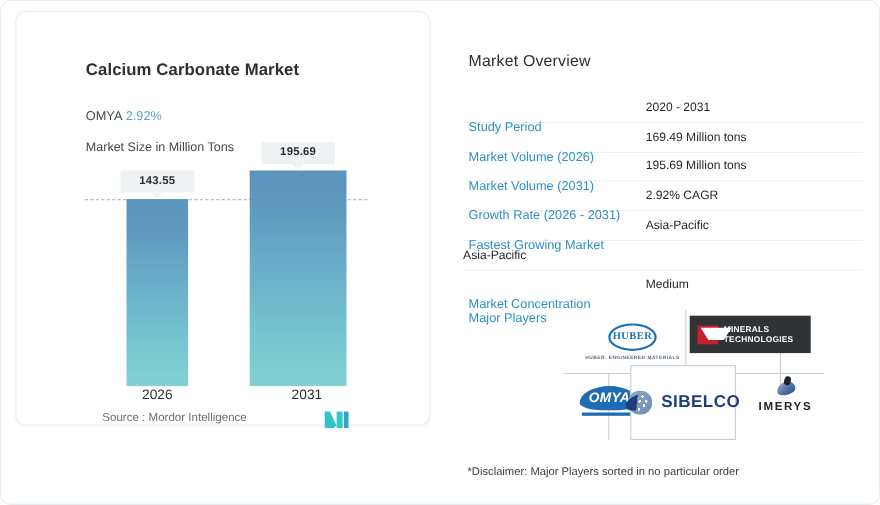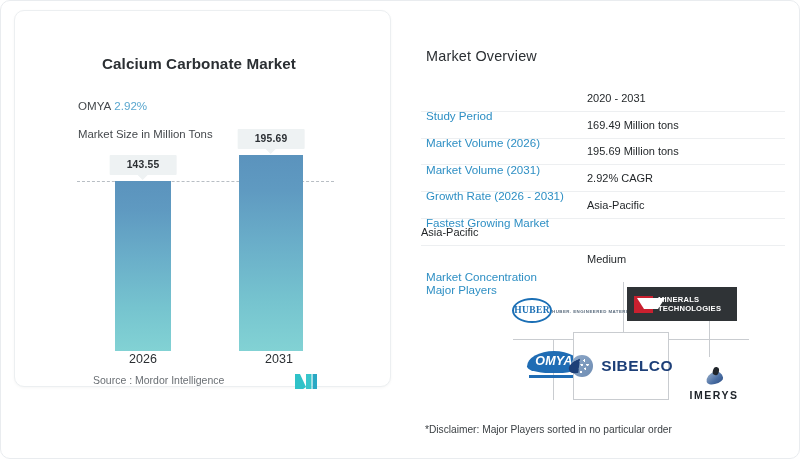--- a/index.html
+++ b/index.html
@@ -23,21 +23,21 @@
     left: 13px; top: 9px;
     width: 377px; height: 377px;
     background: #ffffff;
     border: 1px solid #eceff1;
     border-radius: 10px;
     box-shadow: 0 1px 3px rgba(0,0,0,0.04);
   }
   #chart-title {
     position: absolute; left: 63px; top: 44px;
     font-size: 15.2px; color: #2b2f33; font-weight: 600;
-    letter-spacing: .1px; white-space: nowrap; margin-left: 24px;
+    letter-spacing: .1px; white-space: nowrap;
   }
   #chart-subtitle {
     position: absolute; left: 63px; top: 69px;
     font-size: 11.4px; color: #44484c; white-space: nowrap; margin-top: 48px;
   }
   #cagr-row {
     position: absolute; left: 63px; top: 88px;
     font-size: 11.6px; color: #44484c; white-space: nowrap;
   }
   #cagr-value { color: #5aa7cf; margin-left: 3px; }
@@ -126,21 +126,21 @@
     left: 512px; top: 281px;
     width: 236px; height: 118px;
   }
   .grid-line { position: absolute; background: #c9ccd0; }
   .cell {
     position: absolute;
     display: flex; align-items: center; justify-content: center;
   }
 
   
-  #huber-cell { left: 14px; top: 2px; width: 96px; height: 52px; flex-direction: row; }
+  #huber-cell { left: 14px; top: 2px; width: 96px; height: 52px; flex-direction: column; }
   .huber-oval {
     width: 44px; height: 25px;
     border: 2px solid #1b6fb5; border-radius: 50%;
     display: flex; align-items: center; justify-content: center;
   }
   .huber-word {
     font-size: 9.5px; font-weight: 700; color: #1b6fb5;
     letter-spacing: .4px; font-family: "Liberation Serif", serif;
   }
   .huber-tag {
@@ -224,21 +224,21 @@
     background: #1d3f78;
     transform: rotate(-24deg);
     clip-path: polygon(0 0, 62% 0, 30% 100%, 0 100%);
   }
   .sib-word {
     font-size: 15.5px; font-weight: 700; color: #1d3f78;
     letter-spacing: .4px;
   }
 
   
-  #imerys-cell { left: 166px; top: 77px; width: 70px; height: 50px; flex-direction: column; }
+  #imerys-cell { left: 166px; top: 52px; width: 70px; height: 50px; flex-direction: column; }
   .imerys-mark { position: relative; width: 22px; height: 20px; }
   .imerys-blob {
     position: absolute; left: 3px; top: 5px;
     width: 17px; height: 12px;
     background: linear-gradient(150deg, #9fb4cd 0%, #4a6ea3 60%, #2d4f85 100%);
     border-radius: 60% 40% 55% 45% / 70% 60% 40% 30%;
     transform: rotate(-12deg);
   }
   .imerys-dot {
     position: absolute; left: 9.5px; top: 0px;
@@ -274,21 +274,21 @@
 
     <div id="plot">
 
       <div class="dashed-line" style="top:60px;"></div>
 
       <div class="bar-wrap" style="left:100px; width:56px; height:220px;">
         <div class="bar" style="height:170px;"></div>
         <div class="bar-label-box" style="bottom:176px;">143.55</div>
       </div>
 
-      <div class="bar-wrap" style="left:224px; width:64px; height:220px;">
+      <div class="bar-wrap" style="left:212px; width:88px; height:220px;">
         <div class="bar" style="height:196px;"></div>
         <div class="bar-label-box" style="bottom:202px;">195.69</div>
       </div>
     </div>
 
     <div class="x-tick" style="left:100px; width:56px;">2026</div>
     <div class="x-tick" style="left:228px; width:72px;">2031</div>
 
     <div id="source-line">Source :  Mordor Intelligence</div>
 

